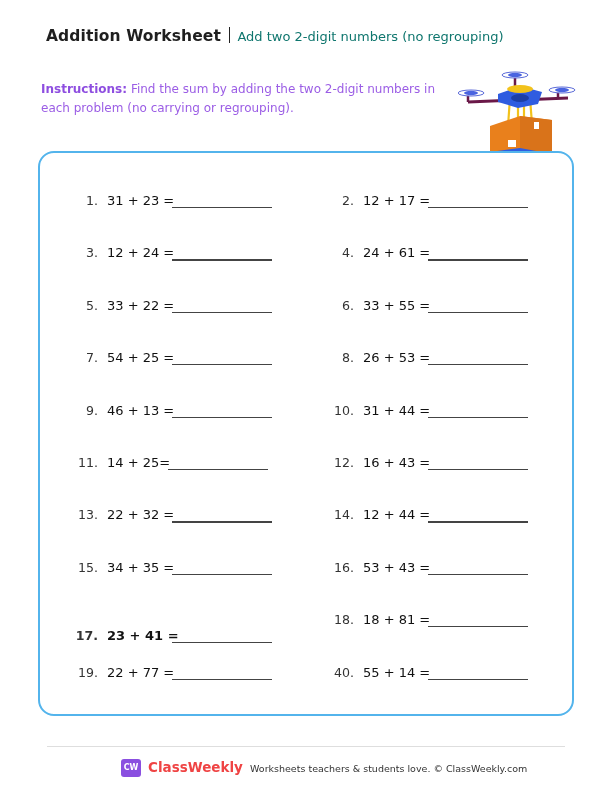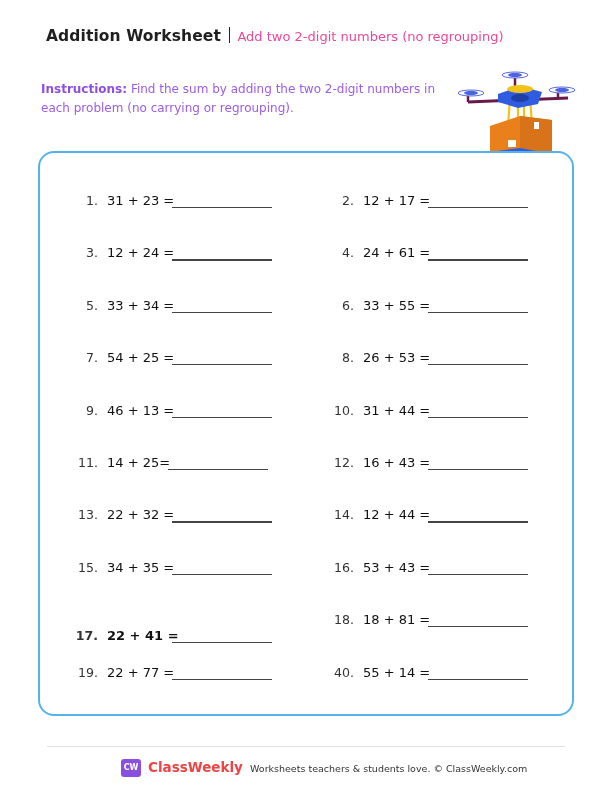--- a/index.html
+++ b/index.html
@@ -1,21 +1,21 @@
 <!DOCTYPE html>
 <html><head>
 <meta charset="utf-8">
 <style>
   html, body { margin:0; padding:0; }
   body { width:612px; height:792px; background:#ffffff; position:relative; overflow:hidden;
          font-family:"DejaVu Sans", sans-serif; color:#1a1a1a; }
   .header { position:absolute; left:46px; top:26px; white-space:nowrap; }
   .title { font-size:15.5px; font-weight:bold; color:#1f1f1f; letter-spacing:0.1px;text-align:center; }
   .sep { display:inline-block; width:1.5px; height:16px; background:#222; margin:0 7px 0 8px; vertical-align:-2px; }
-  .subtitle { font-size:13px; color:#ec4899; }
+  .subtitle { font-size:13px; color:#0f766e; }
   .instr { position:absolute; left:41px; top:80px; width:400px; font-size:12px; line-height:19px; color:#9b5de5; }
   .instr b { font-weight:bold; color:#8e4ee0; }
   .drone { position:absolute; left:458px; top:68px; width:126px; height:92px; }
   .box { position:absolute; left:38px; top:151px; width:536px; height:565px;
          border:2.2px solid #53b4ec; border-radius:16px; box-sizing:border-box; background:#fff; }
   .problem { position:absolute; height:20px; white-space:nowrap; }
   .num { position:absolute; right:calc(100% - 38px); width:36px; text-align:right; font-size:12.6px; color:#333; top:0; }
   .eq { position:absolute; left:47px; top:0; font-size:13px; color:#111; }
   .line { position:absolute; top:14px; height:1.2px; width:100px; background:#444; }
   .footer-rule { position:absolute; left:47px; top:746px; width:518px; height:1px; background:#dedede; }
@@ -81,21 +81,21 @@
       <span class="eq">12 + 24 =</span>
       <span class="line" style="left: 112px;"></span>
     </div>
     <div class="problem" style="left: 316px; top: 245.4px; width: 220px;">
       <span class="num">4.</span>
       <span class="eq">24 + 61 =</span>
       <span class="line" style="left: 112px;"></span>
     </div>
     <div class="problem" style="left: 60px; top: 297.8px; width: 220px;">
       <span class="num">5.</span>
-      <span class="eq">33 + 34 =</span>
+      <span class="eq">33 + 22 =</span>
       <span class="line" style="left: 112px;"></span>
     </div>
     <div class="problem" style="left: 316px; top: 297.8px; width: 220px;">
       <span class="num">6.</span>
       <span class="eq">33 + 55 =</span>
       <span class="line" style="left: 112px;"></span>
     </div>
     <div class="problem" style="left: 60px; top: 350.2px; width: 220px;">
       <span class="num">7.</span>
       <span class="eq">54 + 25 =</span>
@@ -141,21 +141,21 @@
       <span class="eq">34 + 35 =</span>
       <span class="line" style="left: 112px;"></span>
     </div>
     <div class="problem" style="left: 316px; top: 559.8px; width: 220px;">
       <span class="num">16.</span>
       <span class="eq">53 + 43 =</span>
       <span class="line" style="left: 112px;"></span>
     </div>
     <div class="problem" style="left: 60px; top: 628px; width: 220px; font-weight: bold;">
       <span class="num">17.</span>
-      <span class="eq">22 + 41 =</span>
+      <span class="eq">23 + 41 =</span>
       <span class="line" style="left: 112px;"></span>
     </div>
     <div class="problem" style="left: 316px; top: 612.2px; width: 220px;">
       <span class="num">18.</span>
       <span class="eq">18 + 81 =</span>
       <span class="line" style="left: 112px;"></span>
     </div>
     <div class="problem" style="left: 60px; top: 664.6px; width: 220px;">
       <span class="num">19.</span>
       <span class="eq">22 + 77 =</span>

